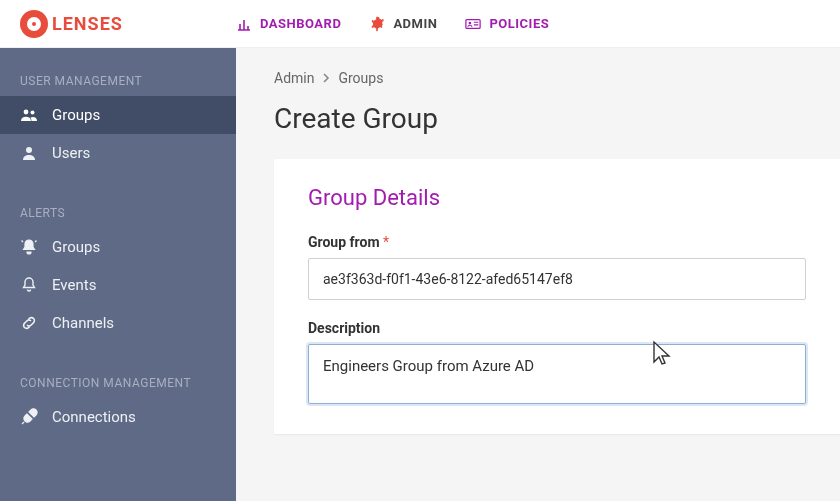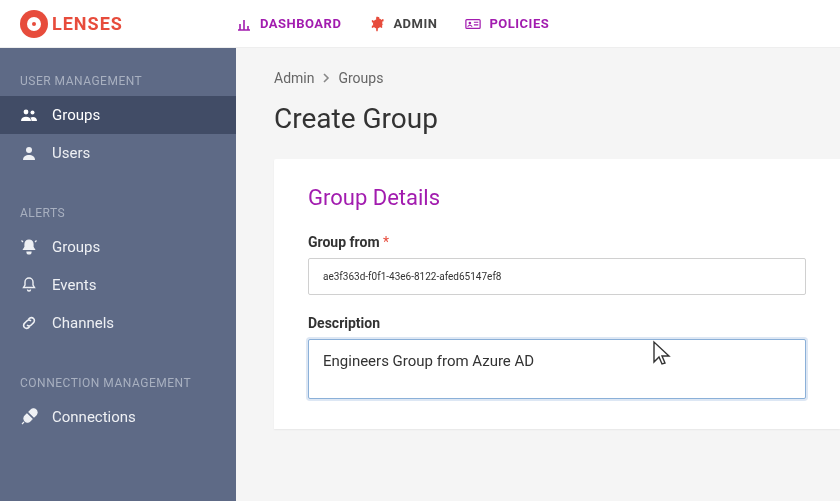--- a/index.html
+++ b/index.html
@@ -148,21 +148,21 @@
       font-weight: 700;
       color: #333;
       margin-bottom: 8px;
       display: block;
     }
     .req { color: #e74c3c; font-weight:400;}
     .text-input {
       width: 100%;
       border: 1px solid #d0d0d0;
       padding: 12px 14px;
-      font-size: 10px;
+      font-size: 14px;
       color: #333;
       font-family: inherit;
       margin-bottom: 20px;
       border-radius: 2px;
     }
     .textarea {
       width: 100%;
       border: 1px solid #8bb0d8;
       padding: 12px 14px;
       font-size: 15px;

